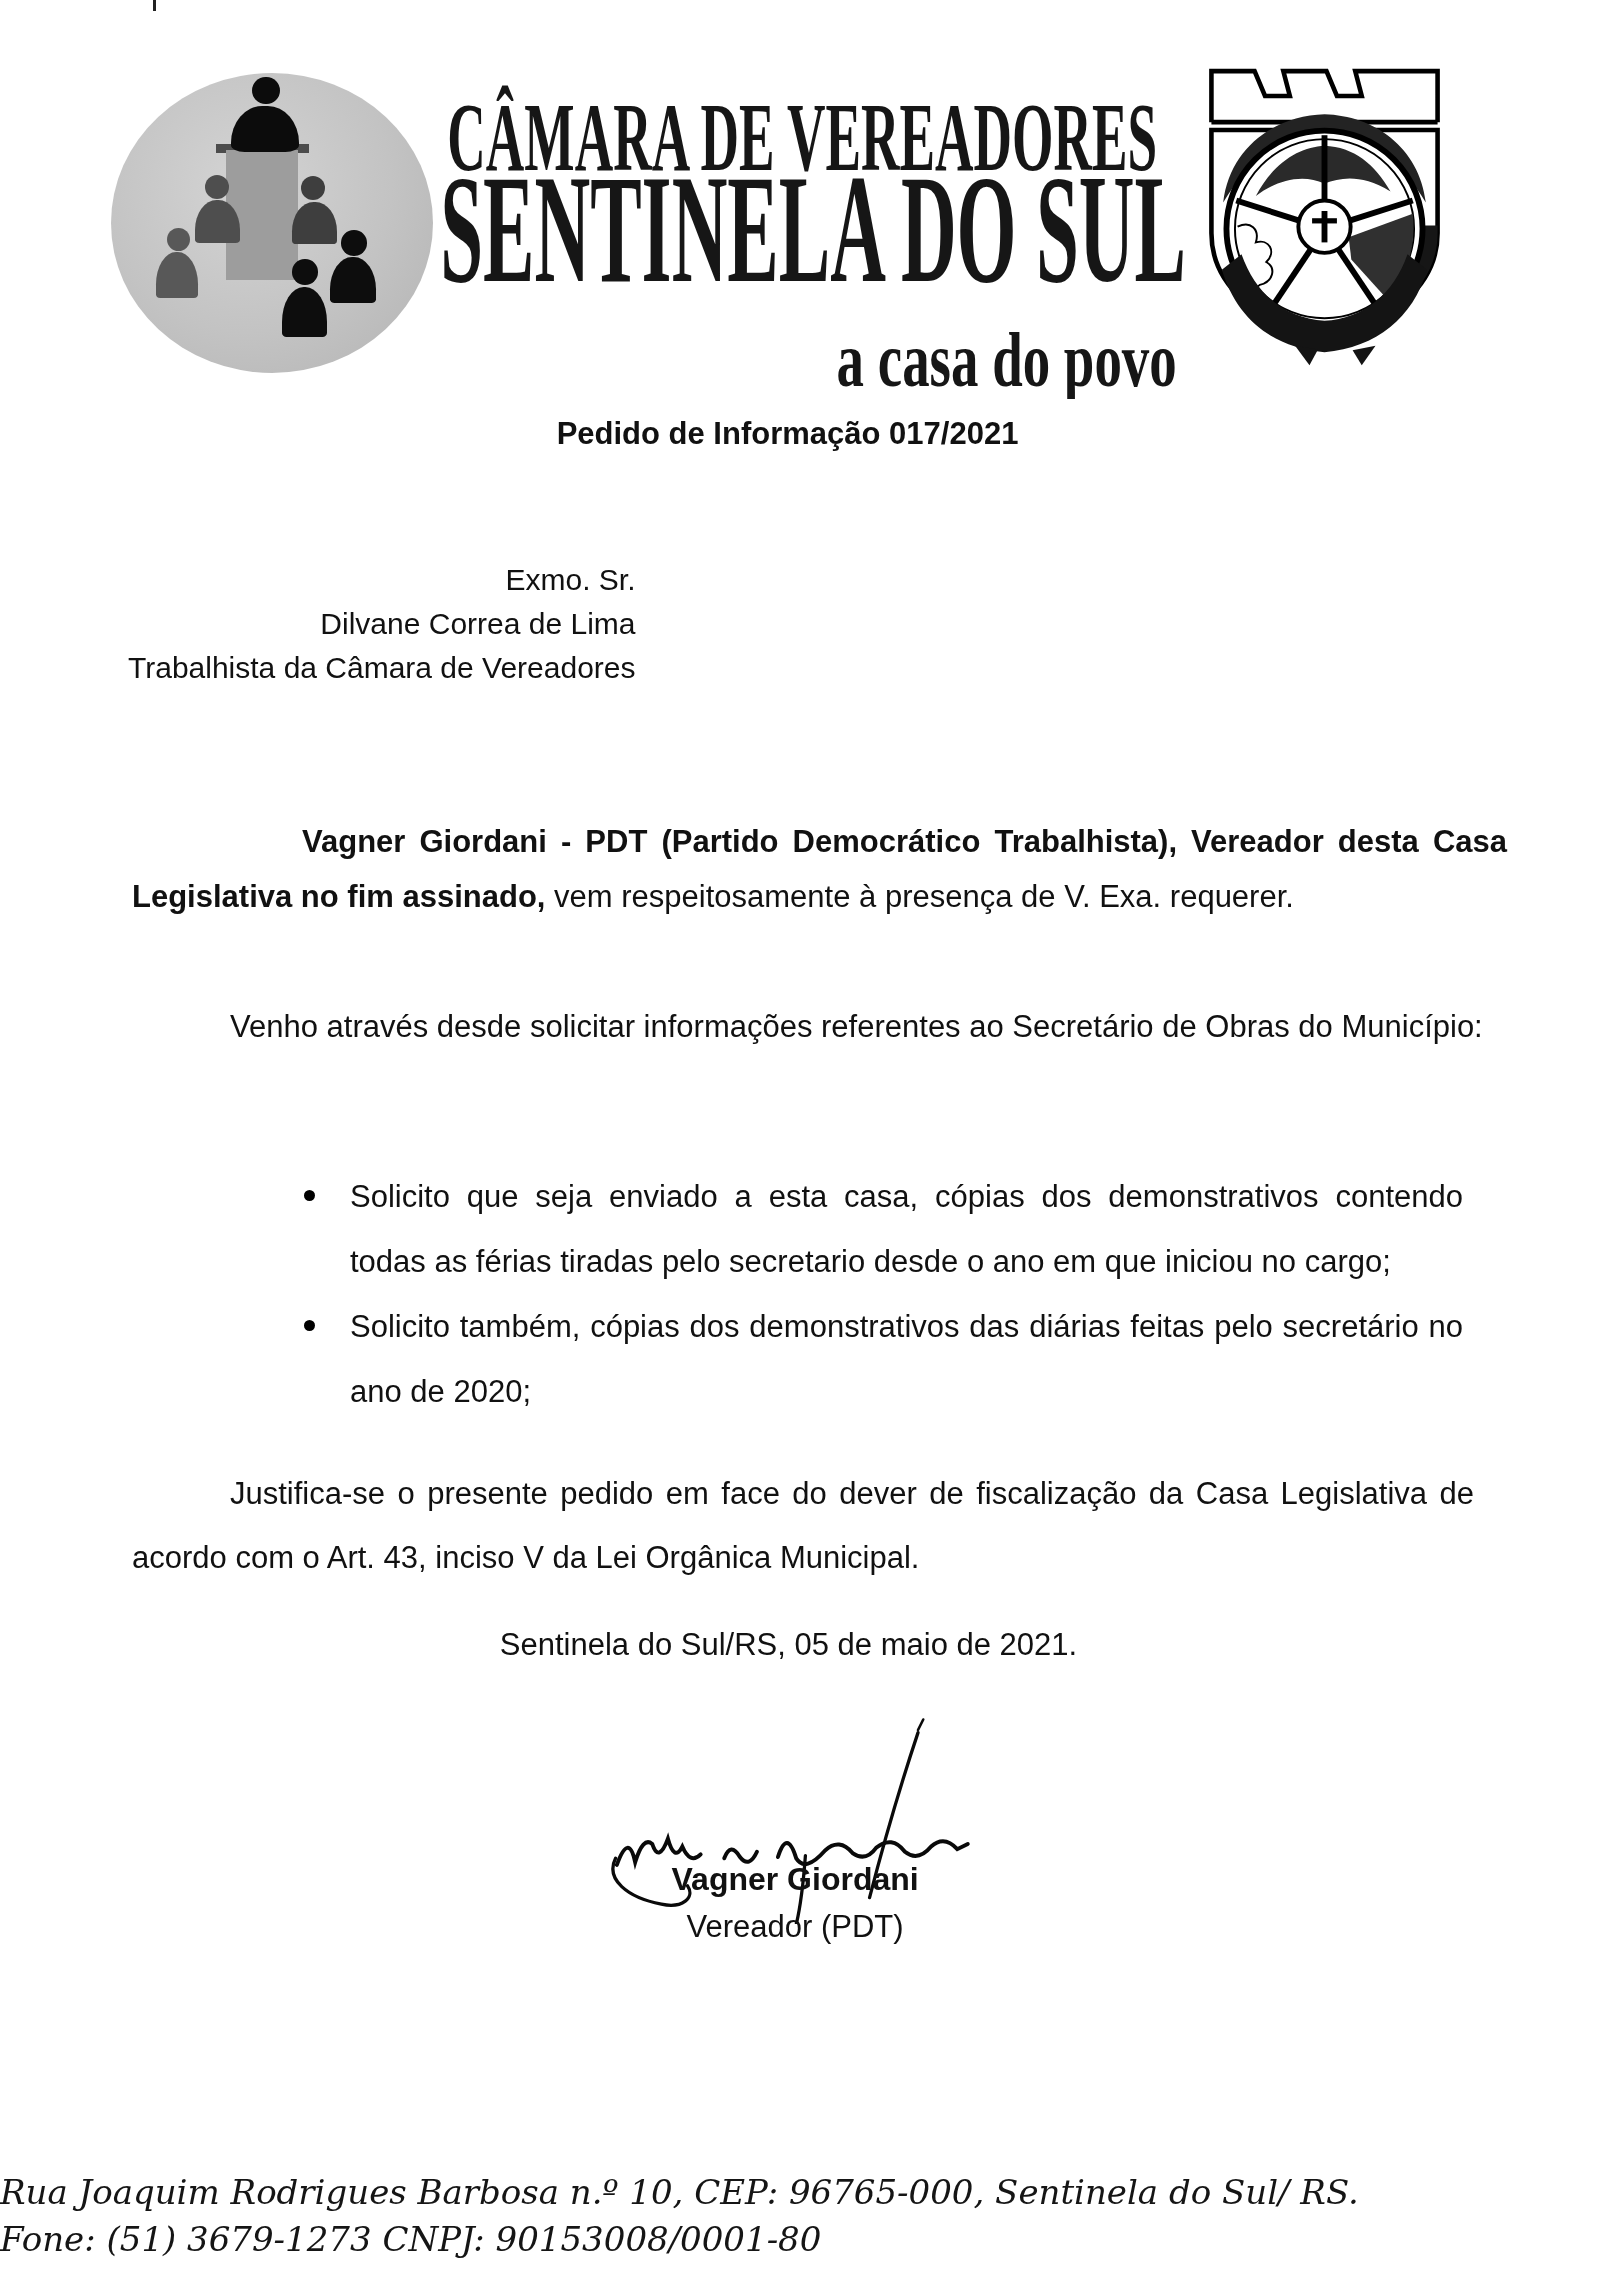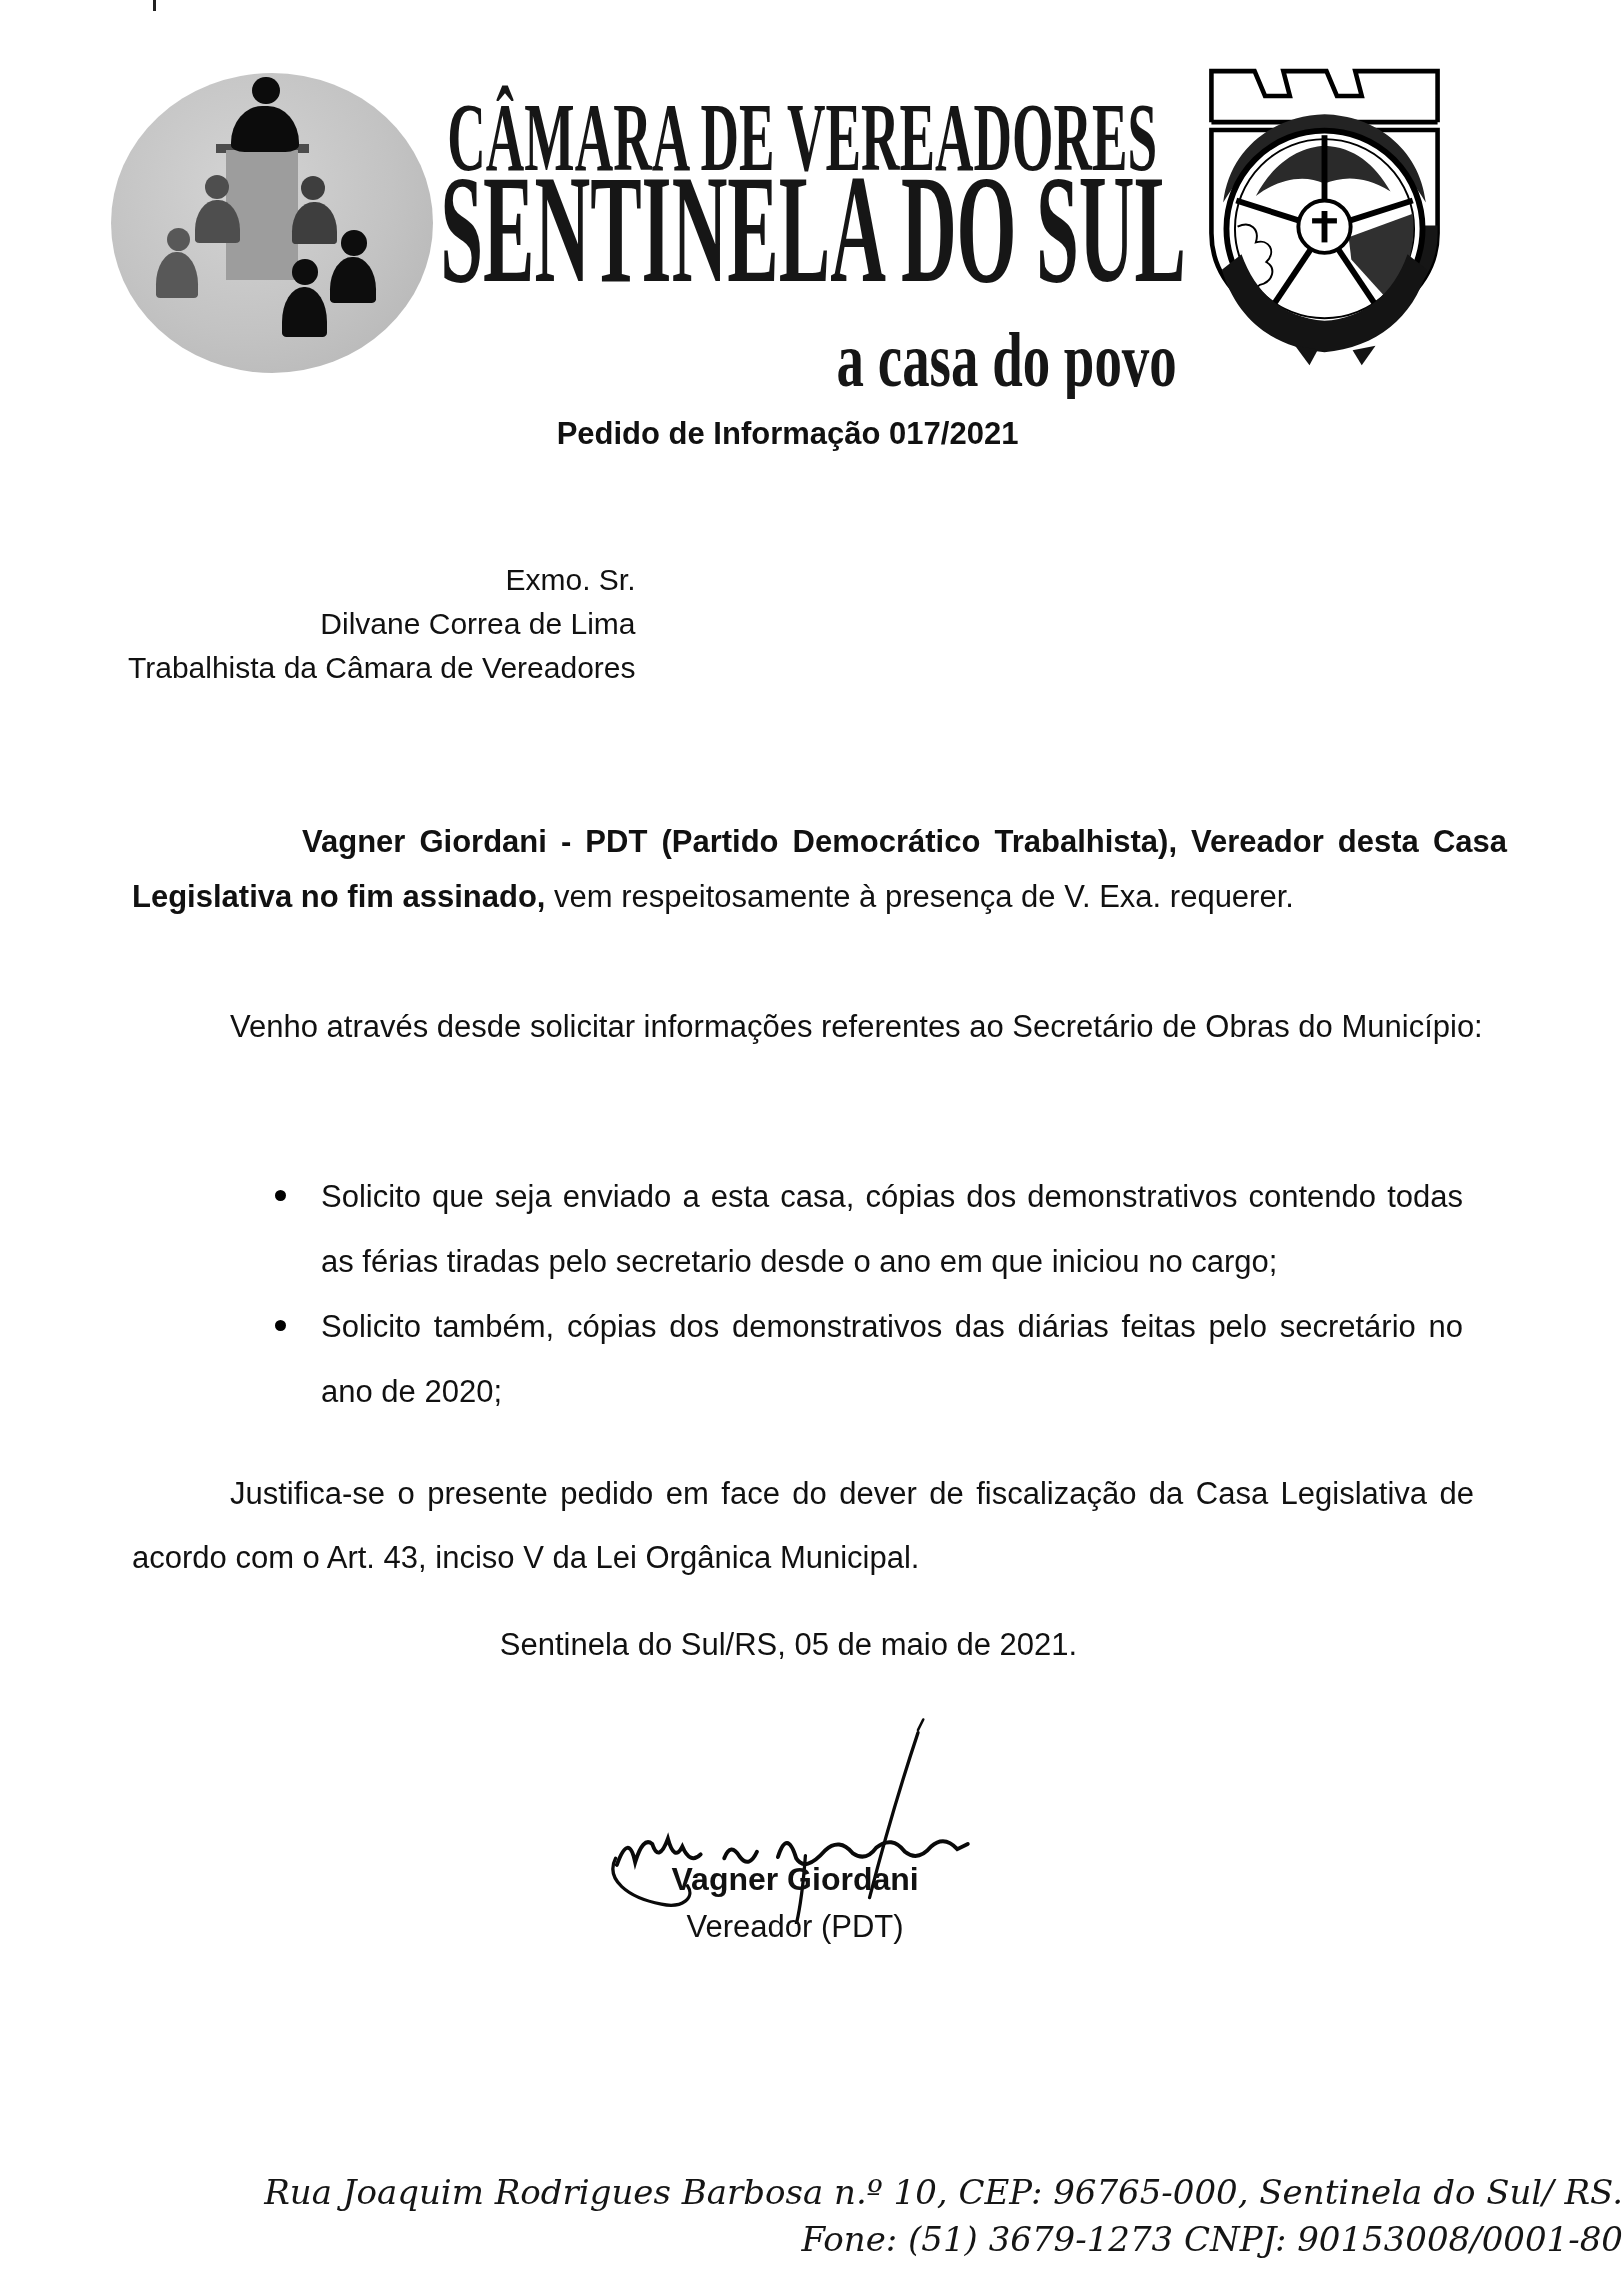--- a/index.html
+++ b/index.html
@@ -44,37 +44,37 @@
 
   
   .para { margin:4px; text-align:justify; font-size:31px; }
   .para1 { left:128px; top:810px; width:1375px; line-height:55px; text-indent:170px; }
   .para1 .b { font-weight:bold; }
   .para2 { left:128px; top:988px; width:1375px; line-height:69px; text-indent:98px; }
   .para3 { left:128px; top:1458px; width:1342px; line-height:64px; text-indent:98px; }
 
   
   .bullets { left:321px; top:1164px; width:1142px; margin:0; padding:0; list-style:none; }
-  .bullets li { position:relative; text-align:justify; font-size:31px; line-height:65px; }
+  .bullets li { position:relative; text-align:justify; font-size:31px; line-height:65px;margin-left:29px; }
   .bullets li::before { content:""; position:absolute; left:-46px; top:26px;
     width:11px; height:11px; background:#000; border-radius:50%; }
 
   
   .dateline { left:0; top:1627px; width:100%; text-align:center;
     font-size:31px; transform:translateX(-23px); }
 
   
   .sig-svg { left:609px; top:1701px; }
   .sig-name { left:0; top:1861px; width:100%; text-align:center;
     font-size:32px; font-weight:bold; transform:translateX(-16.4px); }
   .sig-role { left:0; top:1909px; width:100%; text-align:center;
     font-size:31px; transform:translateX(-16.4px); }
 
   
-  .footer-line { left:0; width:100%; text-align:right;
+  .footer-line { left:0; width:100%; text-align:left;
     font-family:"DejaVu Serif", serif; font-style:italic; font-size:34px; color:#151515; }
   .footer-1 { top:2172px; }
   .footer-2 { top:2219px; }
 </style>
 </head>
 <body>
 
 <div class="abs tick"></div>
 
 <header>

